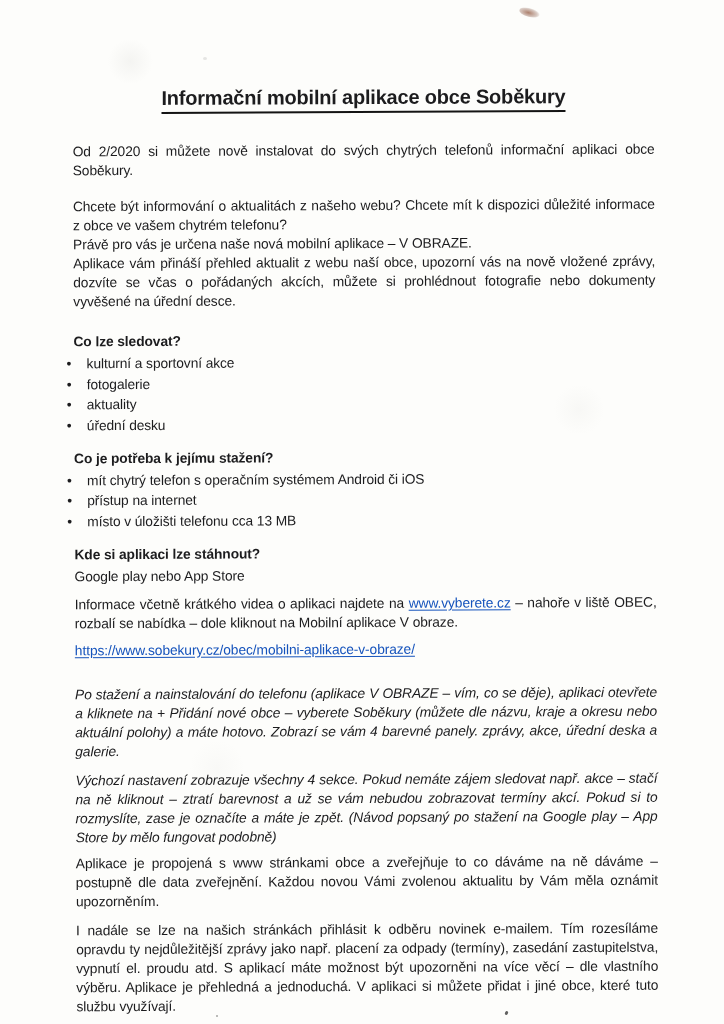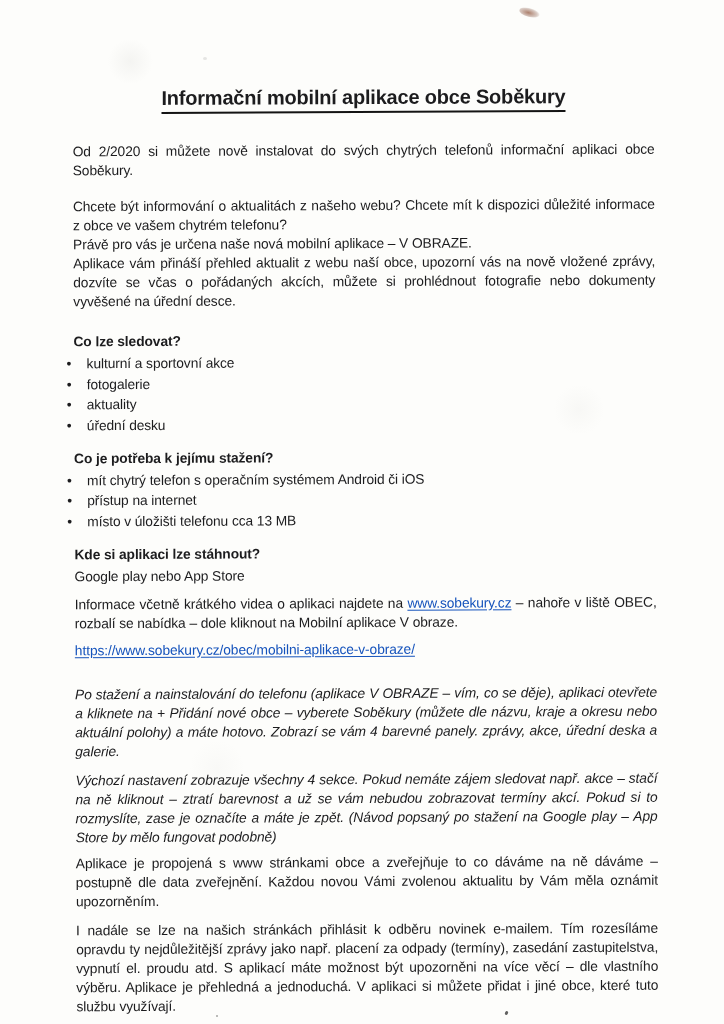--- a/index.html
+++ b/index.html
@@ -91,21 +91,21 @@
     <p class="sec-heading tight">Co je potřeba k jejímu stažení?</p>
     <ul class="bullets">
       <li>mít chytrý telefon s operačním systémem Android či iOS</li>
       <li>přístup na internet</li>
       <li>místo v úložišti telefonu cca 13 MB</li>
     </ul>
 
     <p class="sec-heading tight">Kde si aplikaci lze stáhnout?</p>
     <p class="store-line">Google play nebo App Store</p>
 
-    <p class="p-info just"><span>Informace včetně krátkého videa o aplikaci najdete na </span><a class="doclink">www.sobekury.cz</a><span> – nahoře v liště OBEC, rozbalí se nabídka – dole kliknout na Mobilní aplikace V obraze.</span></p>
+    <p class="p-info just"><span>Informace včetně krátkého videa o aplikaci najdete na </span><a class="doclink">www.vyberete.cz</a><span> – nahoře v liště OBEC, rozbalí se nabídka – dole kliknout na Mobilní aplikace V obraze.</span></p>
 
     <p class="p-link"><a class="doclink">https://www.sobekury.cz/obec/mobilni-aplikace-v-obraze/</a></p>
 
     <p class="p-it1 italic just">Po stažení a nainstalování do telefonu (aplikace V OBRAZE – vím, co se děje), aplikaci otevřete a kliknete na + Přidání nové obce – vyberete Soběkury (můžete dle názvu, kraje a okresu nebo aktuální polohy) a máte hotovo. Zobrazí se vám 4 barevné panely. zprávy, akce, úřední deska a galerie.</p>
 
     <p class="p-it2 italic just">Výchozí nastavení zobrazuje všechny 4 sekce. Pokud nemáte zájem sledovat např. akce – stačí na ně kliknout – ztratí barevnost a už se vám nebudou zobrazovat termíny akcí. Pokud si to rozmyslíte, zase je označíte a máte je zpět.  (Návod popsaný po stažení na Google play – App Store by mělo fungovat podobně)</p>
 
     <p class="p-close1 just">Aplikace je propojená s www stránkami obce a zveřejňuje to co dáváme na ně dáváme – postupně dle data zveřejnění.  Každou novou Vámi zvolenou aktualitu by Vám měla oznámit upozorněním.</p>
 
     <p class="p-close2 just">I nadále se lze na našich stránkách přihlásit k odběru novinek e-mailem. Tím rozesíláme opravdu ty nejdůležitější zprávy jako např. placení za odpady (termíny), zasedání zastupitelstva, vypnutí el. proudu atd. S aplikací máte možnost být upozorněni na více věcí – dle vlastního výběru. Aplikace je přehledná a jednoduchá. V aplikaci si můžete přidat i jiné obce, které tuto službu využívají.</p>

